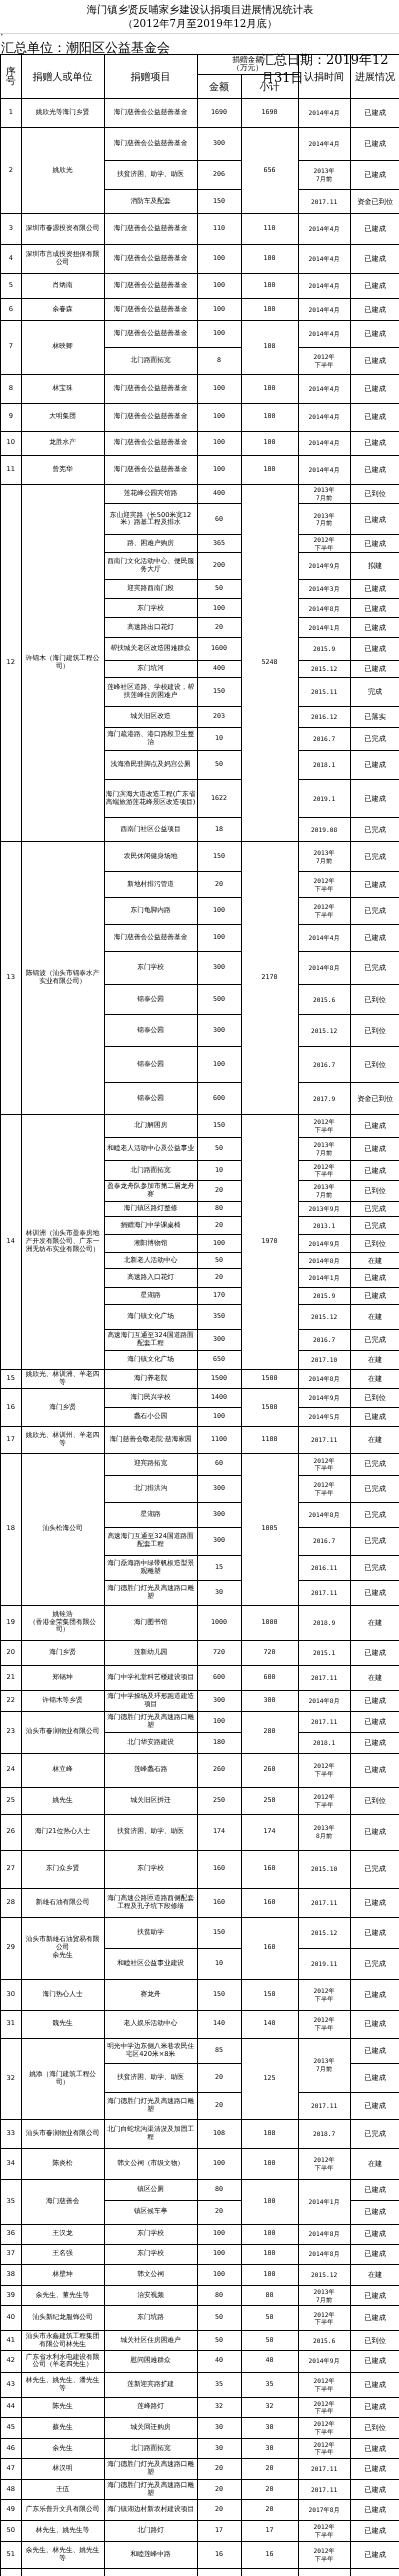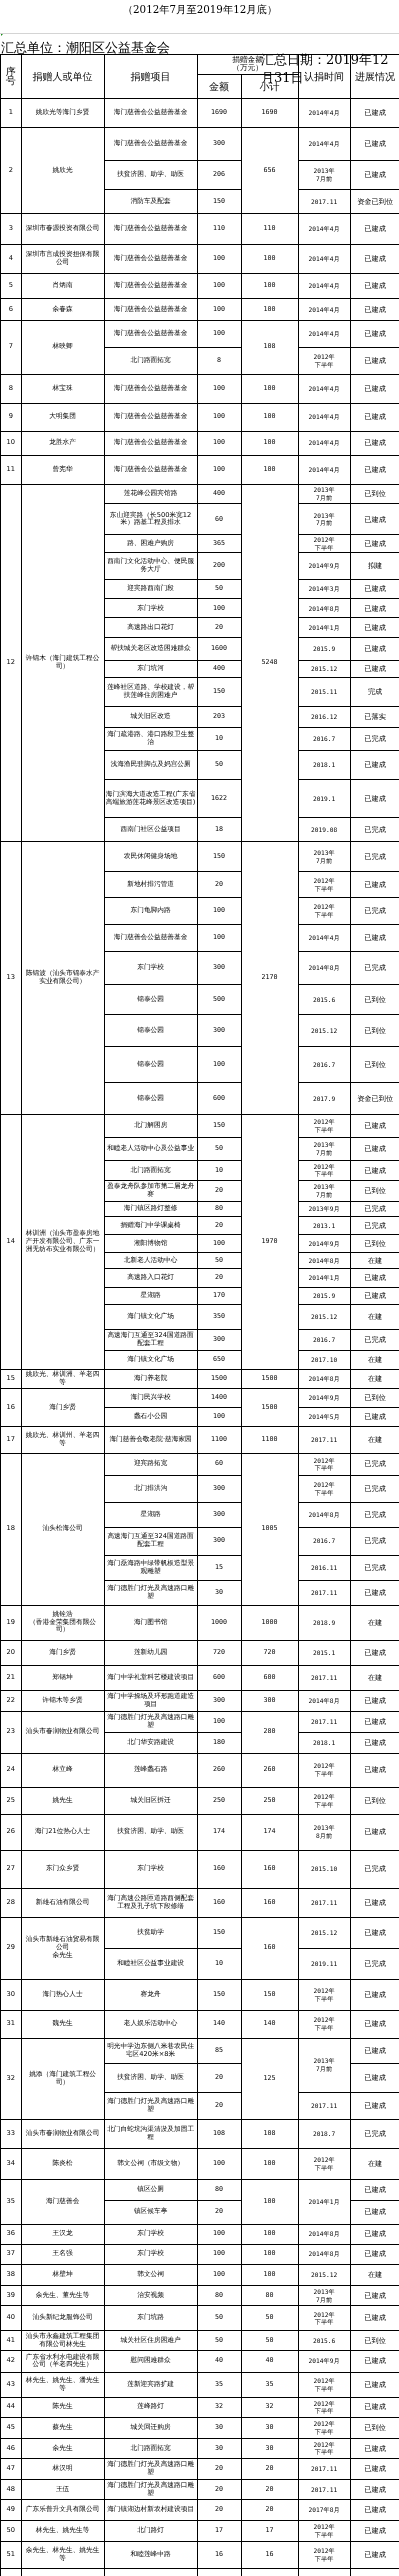--- a/index.html
+++ b/index.html
@@ -19,20 +19,21 @@
   td.num { font-family:"DejaVu Sans Mono", "Liberation Mono", monospace; font-size:6.7px; }
   td.time { font-family:"DejaVu Sans Mono", "Liberation Mono", monospace; font-size:6.2px; line-height:6.7px; white-space:pre-line; }
   td.status { font-size:7.2px; }
   td.donor { white-space:pre-line; }
 </style>
 </head>
 <body>
 
 <div class="sheet">
   <div class="title-block">
+    <div class="title-line">海门镇乡贤反哺家乡建设认捐项目进展情况统计表</div>
     <div class="title-line">（2012年7月至2019年12月底）</div>
   </div>
   <div class="info-row">
     <span class="corner-mark"></span>
     <span class="info-left">汇总单位：潮阳区公益基金会</span>
     <span class="info-right">汇总日期：2019年12月31日</span>
   </div>
 
   <table class="grid">
     <colgroup>

